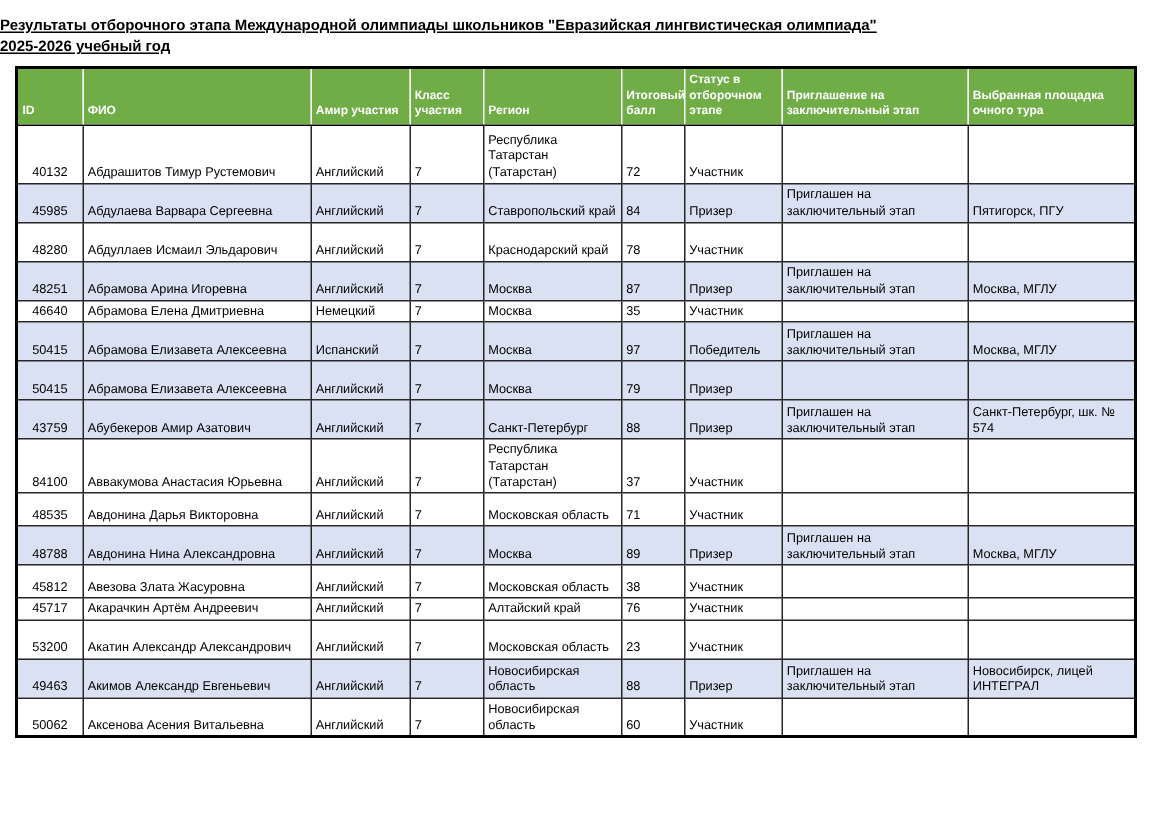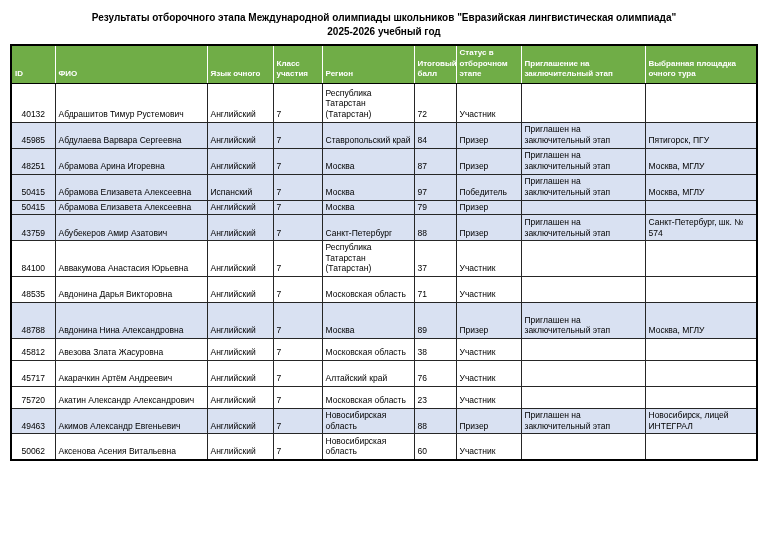--- a/index.html
+++ b/index.html
@@ -3,21 +3,21 @@
 <meta charset="utf-8">
 <style>
   * { box-sizing: border-box; margin: 0; padding: 0; }
   html, body {
     width: 768px; height: 543px;
     background: #ffffff;
     font-family: "Liberation Sans", "DejaVu Sans", sans-serif;
     color: #000;
     overflow: hidden;
   }
-  .titles { text-align: center; padding-top: 11px; }
+  .titles { padding-top: 11px; text-decoration: underline; }
   .title-line {
     font-size: 10px;
     font-weight: bold;
     line-height: 14px;
     color: #000;
   }
   table.results {
     border-collapse: collapse;
     table-layout: fixed;
     width: 746px;
@@ -75,21 +75,21 @@
       <col style="width:92px">
       <col style="width:42px">
       <col style="width:65px">
       <col style="width:124px">
       <col style="width:112px">
     </colgroup>
     <thead>
       <tr id="header-row">
           <th>ID</th>
           <th>ФИО</th>
-          <th>Язык очного</th>
+          <th>Амир участия</th>
           <th class="al-center">Класс участия</th>
           <th>Регион</th>
           <th class="al-center">Итоговый балл</th>
           <th>Статус в отборочном этапе</th>
           <th>Приглашение на заключительный этап</th>
           <th>Выбранная площадка очного тура</th>
         </tr>
     </thead>
     <tbody id="table-body">
         <tr>
@@ -107,30 +107,52 @@
           <td class="al-right">45985</td>
           <td>Абдулаева Варвара Сергеевна</td>
           <td>Английский</td>
           <td class="al-center">7</td>
           <td>Ставропольский край</td>
           <td class="al-center">84</td>
           <td>Призер</td>
           <td>Приглашен на заключительный этап</td>
           <td>Пятигорск, ПГУ</td>
         </tr>
+        <tr>
+          <td class="al-right">48280</td>
+          <td>Абдуллаев Исмаил Эльдарович</td>
+          <td>Английский</td>
+          <td class="al-center">7</td>
+          <td>Краснодарский край</td>
+          <td class="al-center">78</td>
+          <td>Участник</td>
+          <td></td>
+          <td></td>
+        </tr>
         <tr class="hl">
           <td class="al-right">48251</td>
           <td>Абрамова Арина Игоревна</td>
           <td>Английский</td>
           <td class="al-center">7</td>
           <td>Москва</td>
           <td class="al-center">87</td>
           <td>Призер</td>
           <td>Приглашен на заключительный этап</td>
           <td>Москва, МГЛУ</td>
+        </tr>
+        <tr>
+          <td class="al-right">46640</td>
+          <td>Абрамова Елена Дмитриевна</td>
+          <td>Немецкий</td>
+          <td class="al-center">7</td>
+          <td>Москва</td>
+          <td class="al-center">35</td>
+          <td>Участник</td>
+          <td></td>
+          <td></td>
         </tr>
         <tr class="hl">
           <td class="al-right">50415</td>
           <td>Абрамова Елизавета Алексеевна</td>
           <td>Испанский</td>
           <td class="al-center">7</td>
           <td>Москва</td>
           <td class="al-center">97</td>
           <td>Победитель</td>
           <td>Приглашен на заключительный этап</td>
@@ -207,21 +229,21 @@
           <td>Акарачкин Артём Андреевич</td>
           <td>Английский</td>
           <td class="al-center">7</td>
           <td>Алтайский край</td>
           <td class="al-center">76</td>
           <td>Участник</td>
           <td></td>
           <td></td>
         </tr>
         <tr>
-          <td class="al-right">75720</td>
+          <td class="al-right">53200</td>
           <td>Акатин Александр Александрович</td>
           <td>Английский</td>
           <td class="al-center">7</td>
           <td>Московская область</td>
           <td class="al-center">23</td>
           <td>Участник</td>
           <td></td>
           <td></td>
         </tr>
         <tr class="hl">

